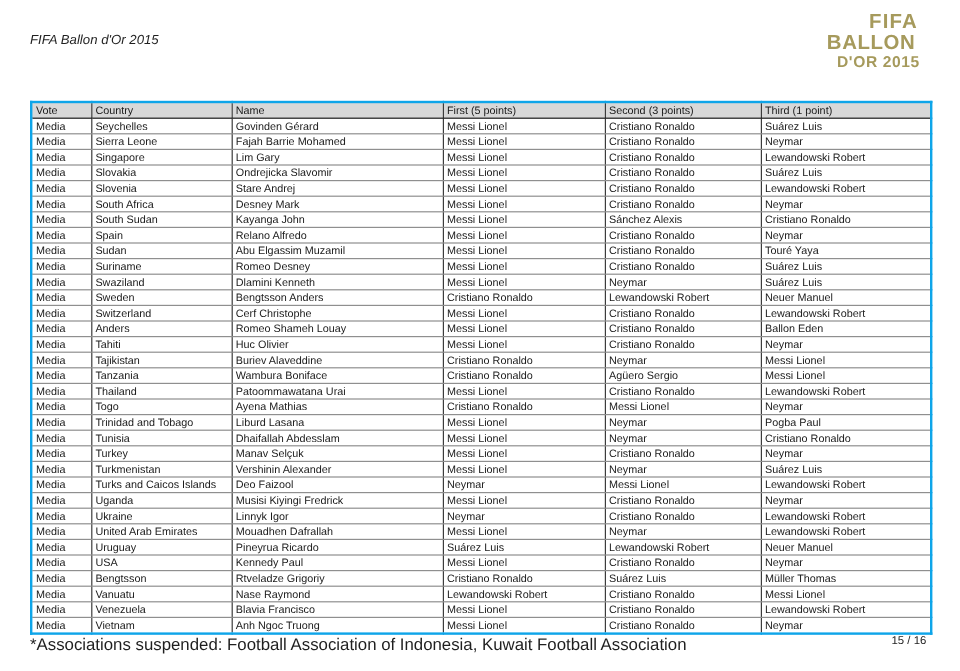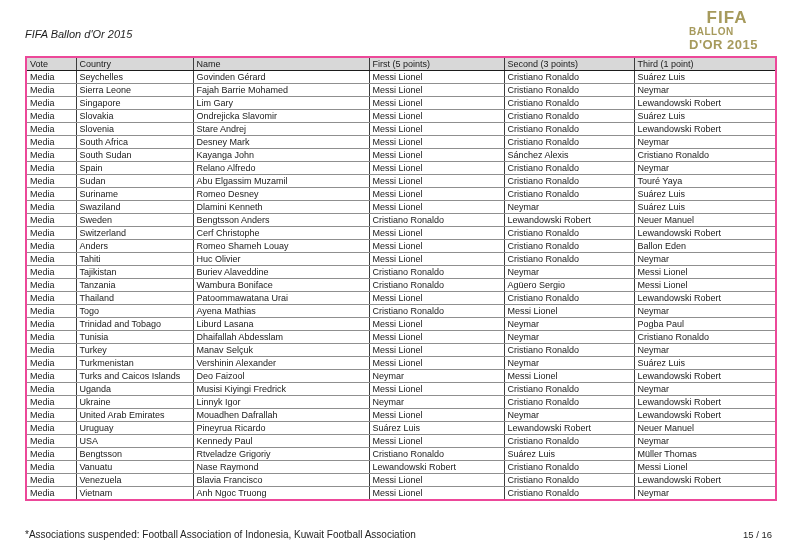--- a/index.html
+++ b/index.html
@@ -21,39 +21,39 @@
   .fifa-logo {
     position: absolute;
     top: 9px; right: 25px;
     width: 86px;
     color: var(--logo-gold, #a69a5c);
     line-height: 1;
     text-align: left;
   }
   .fifa-logo .l1 {
     font-size: 17px; font-weight: bold;
-    letter-spacing: 1px; text-align: center;
+    letter-spacing: 1px; text-align: right;
     padding-right: 10px;
   }
   .fifa-logo .l2 {
-    font-size: 10px; font-weight: bold;
+    font-size: 17px; font-weight: bold;
     letter-spacing: 0.5px; margin-top: 1px;
   }
   .fifa-logo .l3 {
     font-size: 13px; font-weight: bold;
     letter-spacing: 0.5px; margin-top: 1px;
-    text-align: left;
+    text-align: center;
   }
   table.results {
     position: absolute;
-    left: 25px; top: 56px;
+    left: 25px; top: 84px;
     width: 750px;
     border-collapse: collapse;
     table-layout: fixed;
-    border: 2px solid #ec4899;
+    border: 2px solid #0ea5e9;
   }
   table.results th, table.results td {
     font-size: 9px;
     font-weight: normal;
     text-align: left;
     padding: 1px 2px 1px 3px;
     height: 13px;
     line-height: 10px;
     border-left: 1px solid #3c3c3c;
     border-right: 1px solid #3c3c3c;
@@ -64,21 +64,21 @@
   }
   table.results thead th {
     background: var(--header-bg, #d8d8d8);
     border-bottom: 1px solid #1b1b1b;
     border-top: none;
     height: 13px;
   }
   .footnote {
     position: absolute;
     left: 25px; top: 529px;
-    font-size: 10px;
+    font-size: 14px;
     color: #1f1f1f;
   }
   .page-number {
     position: absolute;
     right: 28px; top: 529px;
     font-size: 9.5px;
     color: #1f1f1f;
     text-align: right;
   }
 </style>

